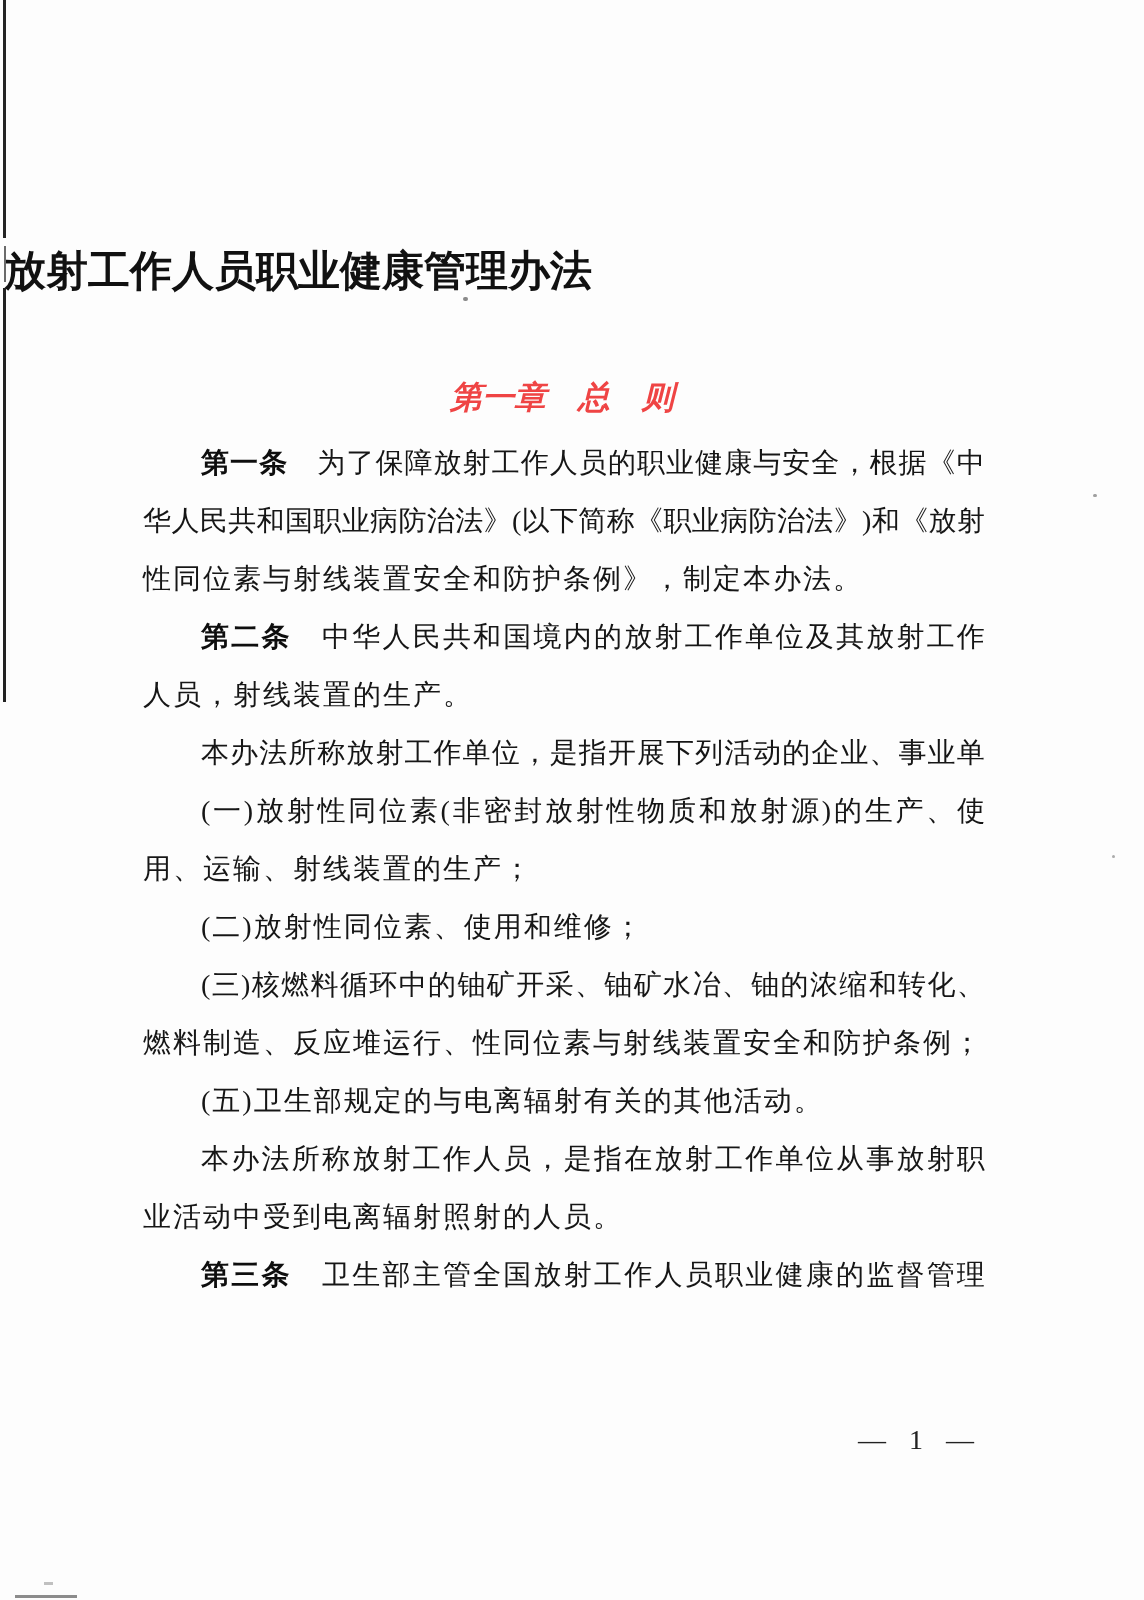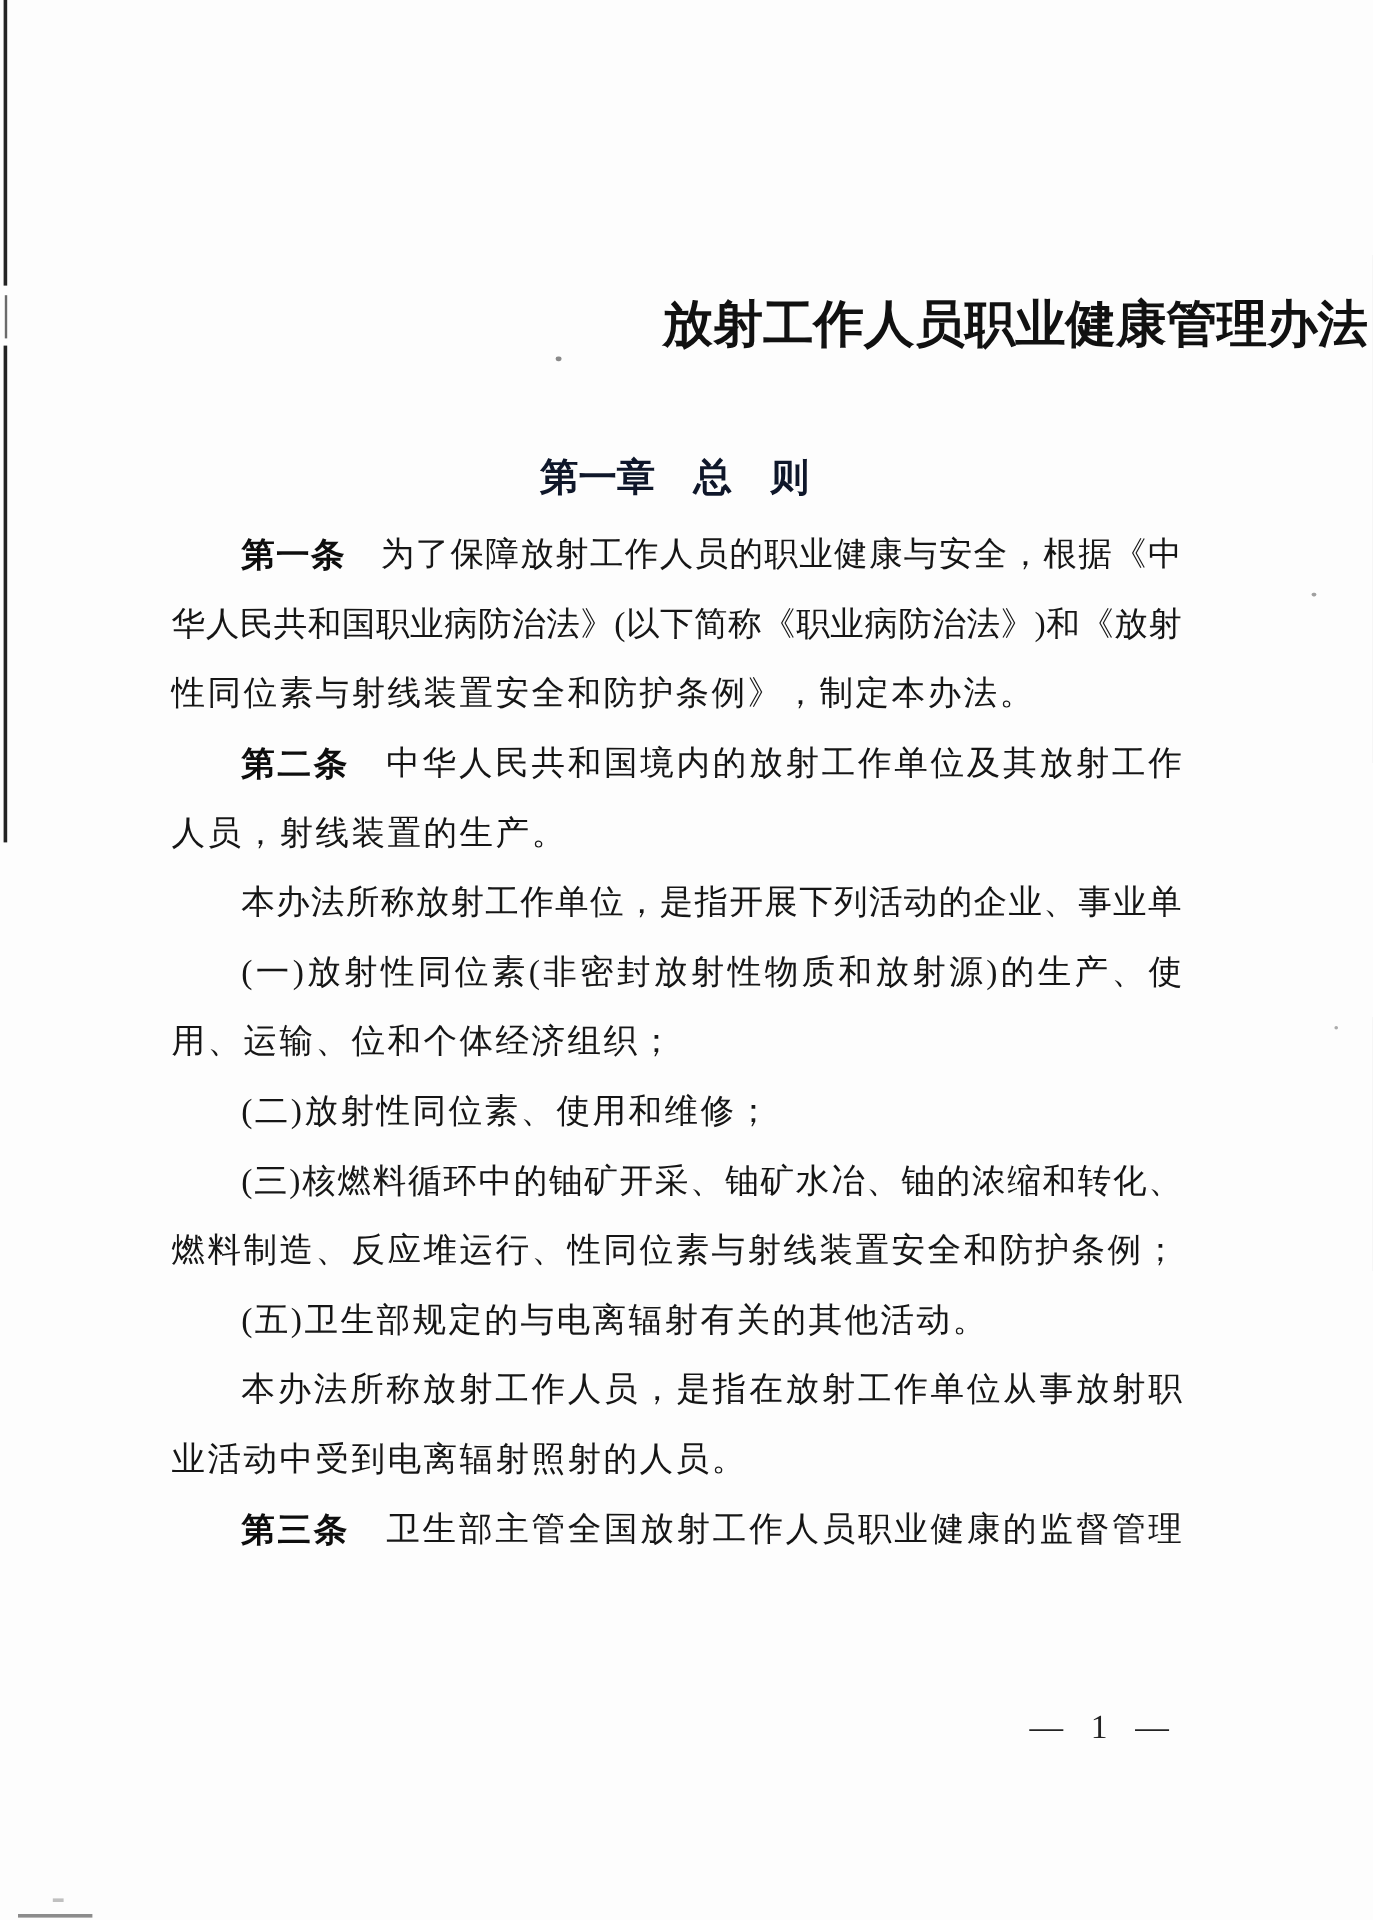--- a/index.html
+++ b/index.html
@@ -9,43 +9,44 @@
     height: 1600px;
     background: #fdfdfd;
     overflow: hidden;
     font-family: "Liberation Serif", serif;
     color: #161616;
   }
   
   #doc-title {
     position: absolute;
     top: 243px;
-    left: 16px;
+    left: 4px;
     width: 1124px;
     height: 56px;
     line-height: 56px;
-    text-align: right;
-    font-family: Liberation Serif, serif;
+    text-align: left;
+    font-family: Liberation Sans, sans-serif;
     font-size: 42px;
     font-weight: bold;
     letter-spacing: 0px;
     color: #111;
   }
   #chapter-heading {
     position: absolute;
     top: 376px;
     left: 0;
     width: 1124px;
     height: 42px;
     line-height: 42px;
     text-align: center;
     font-family: "Liberation Sans", sans-serif;
     font-size: 32px;
     font-weight: bold;
-    color: #0f172a;
+    color: #ef4444;
+    font-style: italic;
   }
   
   #doc-body {
     position: absolute;
     left: 143px;
     top: 434px;
     width: 842px;
   }
   .line {
     height: 58px;
@@ -246,21 +247,21 @@
         <span>放</span>
         <span>射</span>
         <span>源</span>
         <span>)</span>
         <span>的</span>
         <span>生</span>
         <span>产</span>
         <span>、</span>
         <span>使</span>
       </div>
-      <div class="line">用、运输、位和个体经济组织；</div>
+      <div class="line">用、运输、射线装置的生产；</div>
       <div class="line indent">(二)放射性同位素、使用和维修；</div>
       <div class="line indent justify">
         <span>(</span>
         <span>三</span>
         <span>)</span>
         <span>核</span>
         <span>燃</span>
         <span>料</span>
         <span>循</span>
         <span>环</span>

